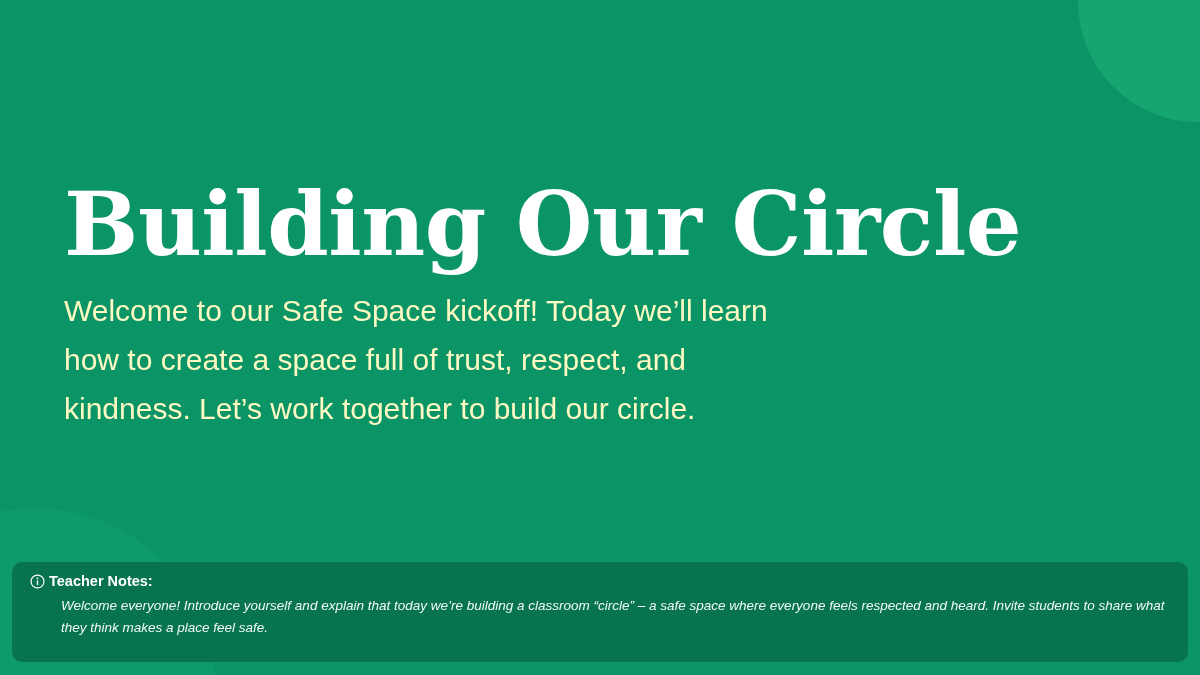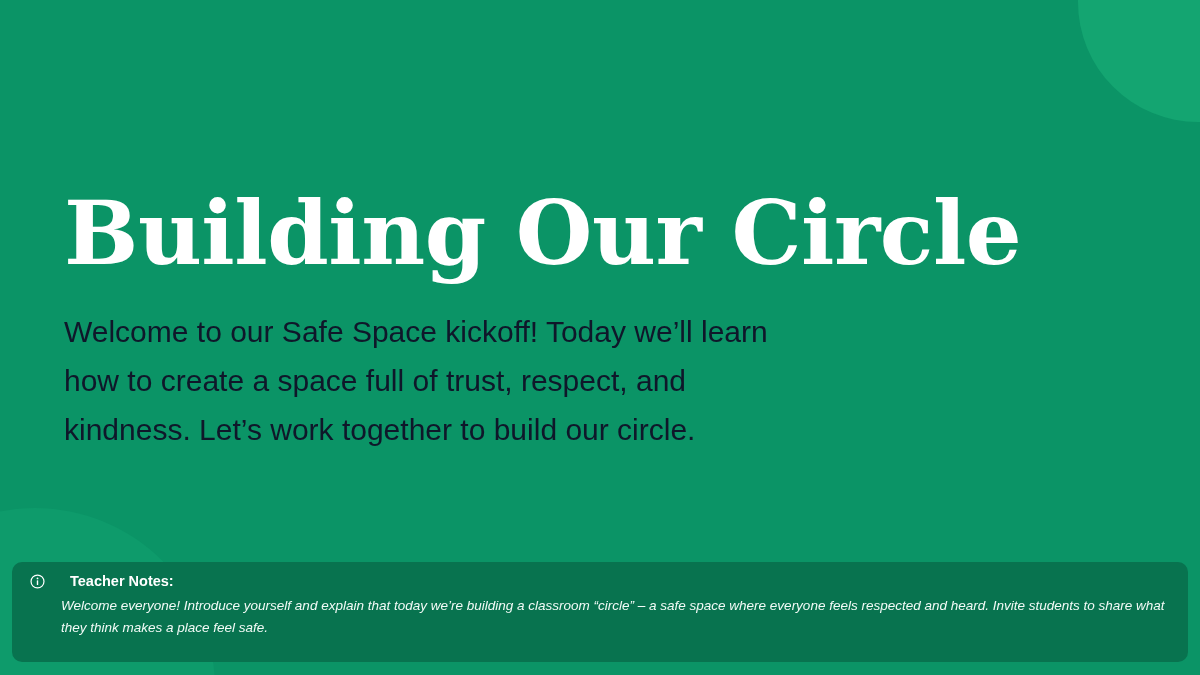--- a/index.html
+++ b/index.html
@@ -45,63 +45,63 @@
     background: #0E9B6B;
     left: -145px;
     top: 508px;
     pointer-events: none;
   }
 
   
   .content {
     position: absolute;
     left: 64px;
-    top: 189px;
+    top: 180px;
     width: 820px;
     z-index: 3;
   }
 
   .slide-title {
     font-family: "DejaVu Serif", "Liberation Serif", serif;
     font-weight: 700;
     font-size: 88px;
     line-height: 1.02;
     letter-spacing: -0.5px;
     color: #FFFFFF;
     white-space: nowrap;
   }
 
   .slide-subtitle {
-    margin-top: 28px;
+    margin-top: 16px;
     font-family: "Liberation Sans", sans-serif;
     font-weight: 400;
     font-size: 30px;
     line-height: 49px;
-    color: #0f172a;
+    color: #fef9c3;
     max-width: 740px;
   }
 
   
   .teacher-notes {
     position: absolute;
     left: 12px;
     top: 562px;
     width: 1176px;
     height: 100px;
     background: #08734F;
     border-radius: 10px;
     padding: 11px 18px 10px 18px;
     z-index: 4;
     overflow: hidden;
   }
 
   .notes-head {
     display: flex;
     align-items: center;
-    gap: 25px;
+    gap: 4px;
     margin-bottom: 5px;
   }
 
   .info-icon {
     width: 15px;
     height: 15px;
     flex: 0 0 15px;
     display: block;
   }
 

